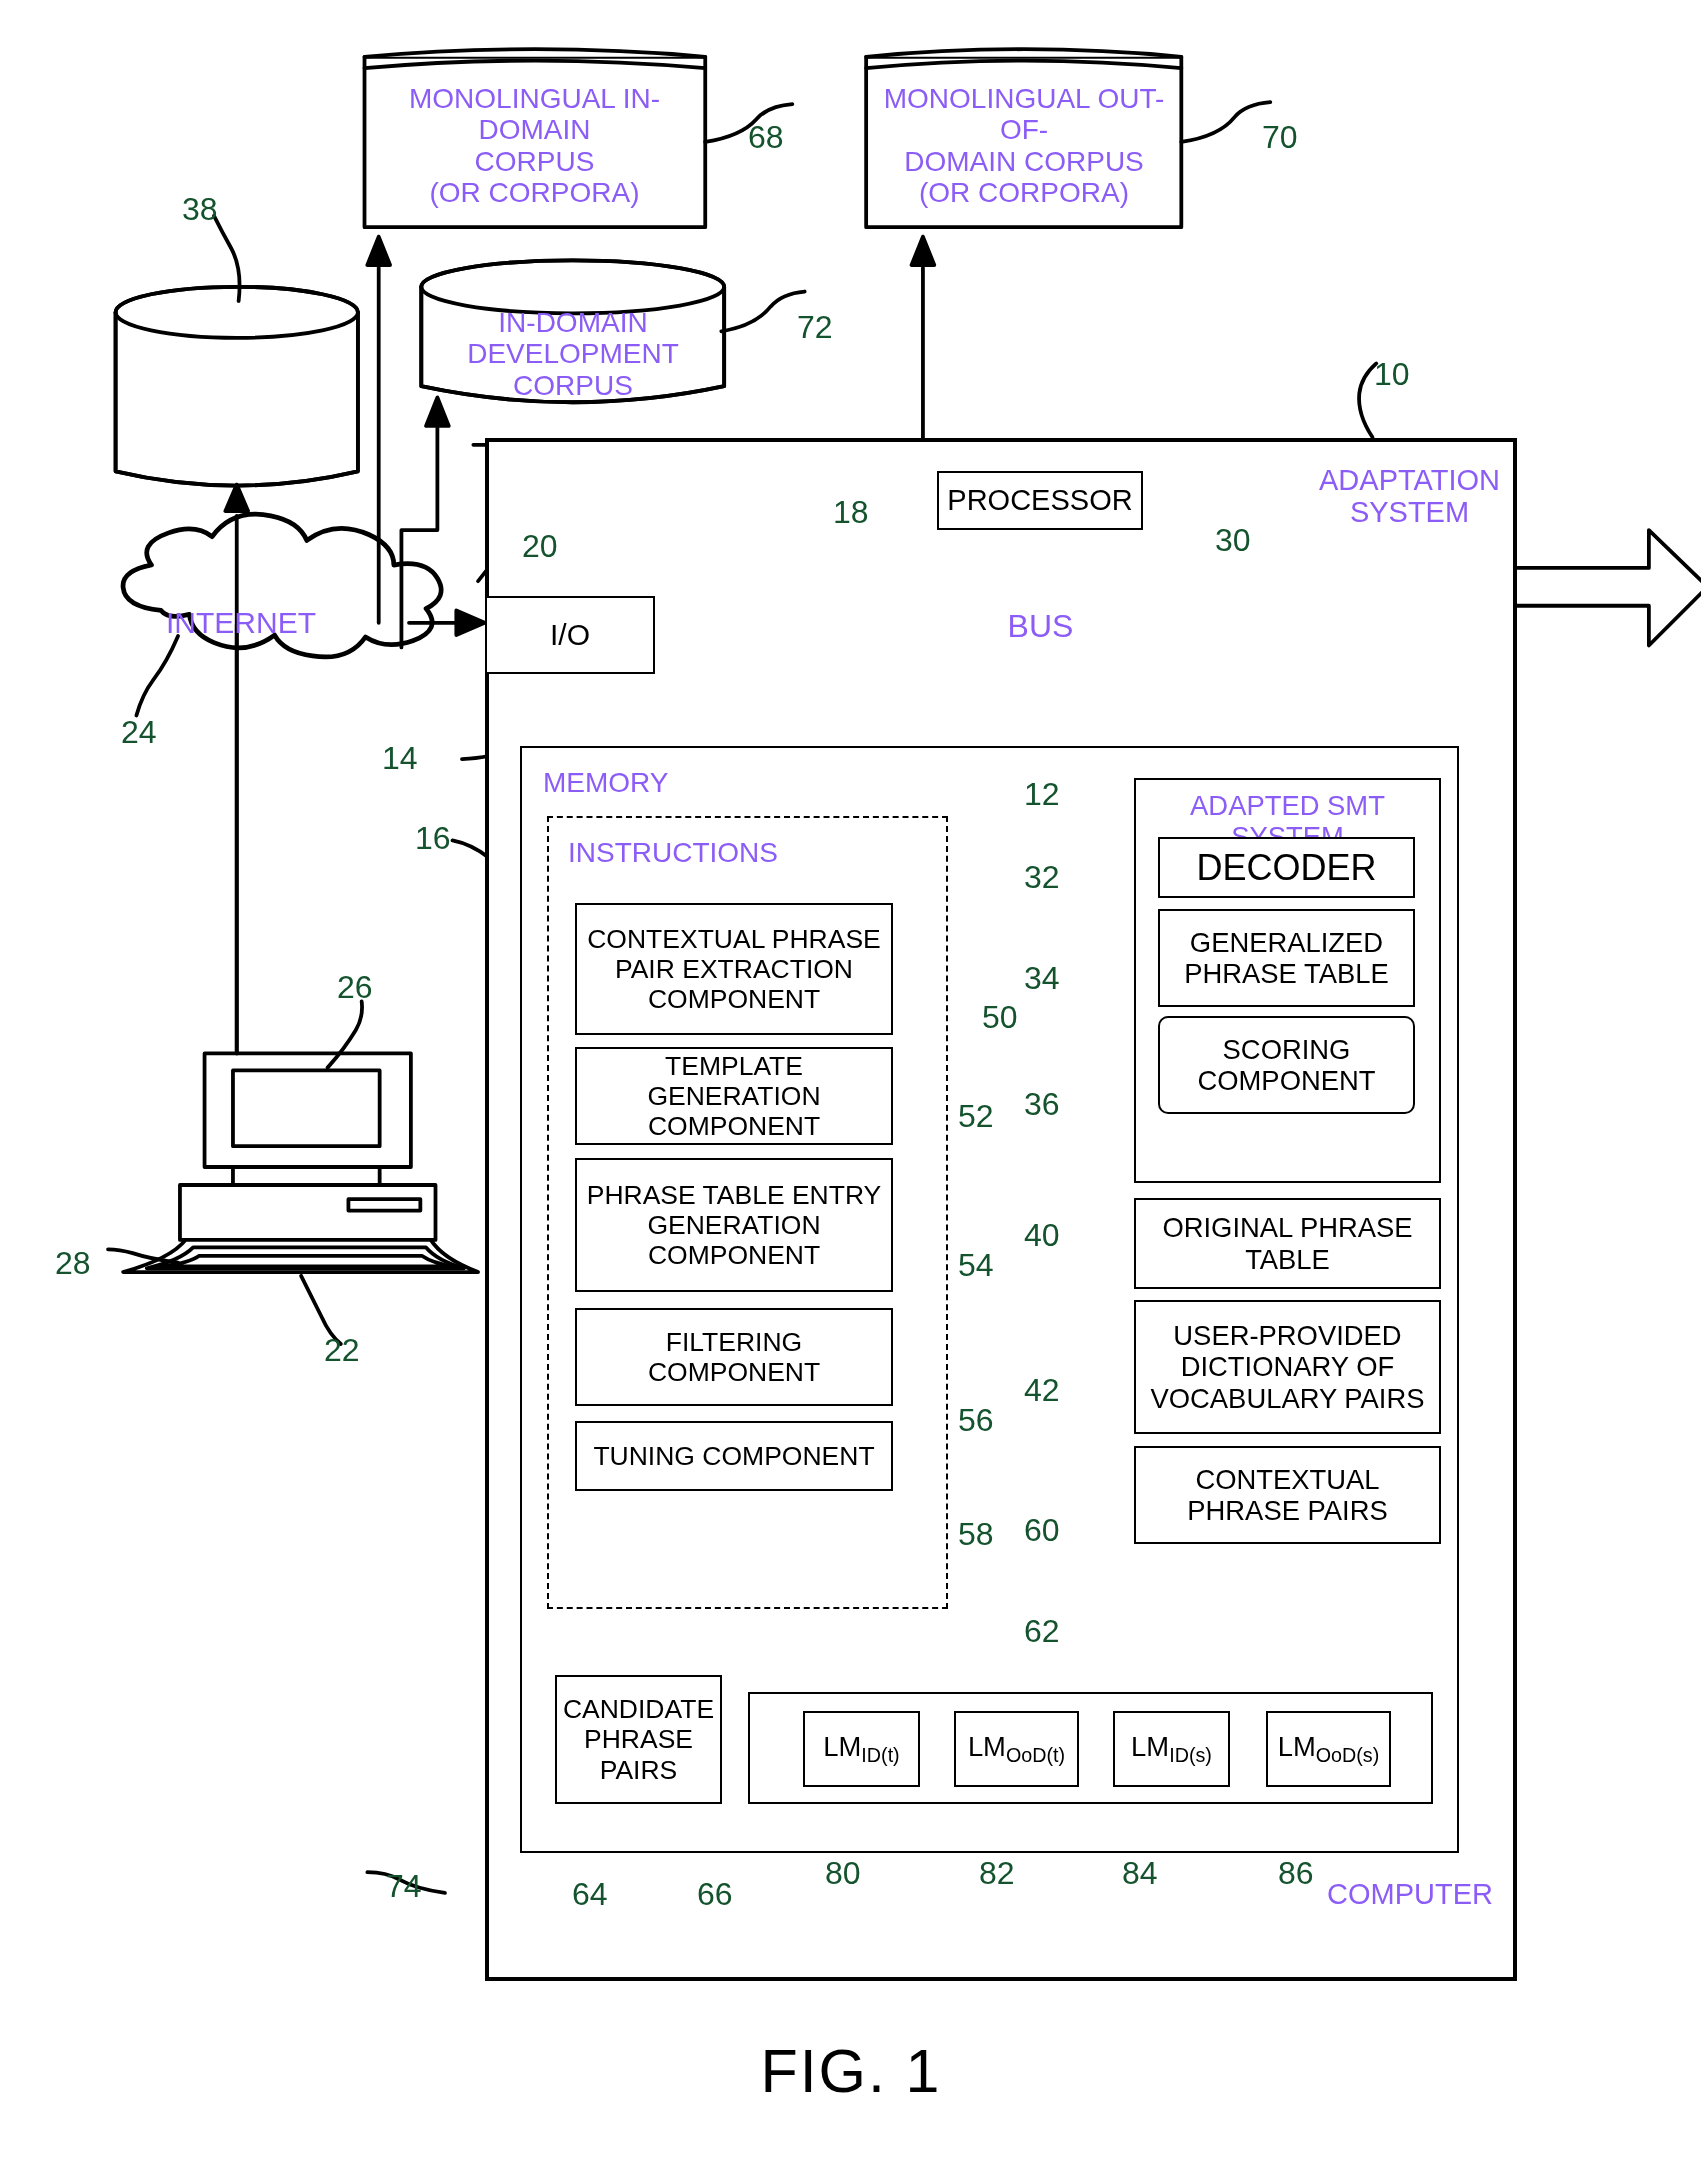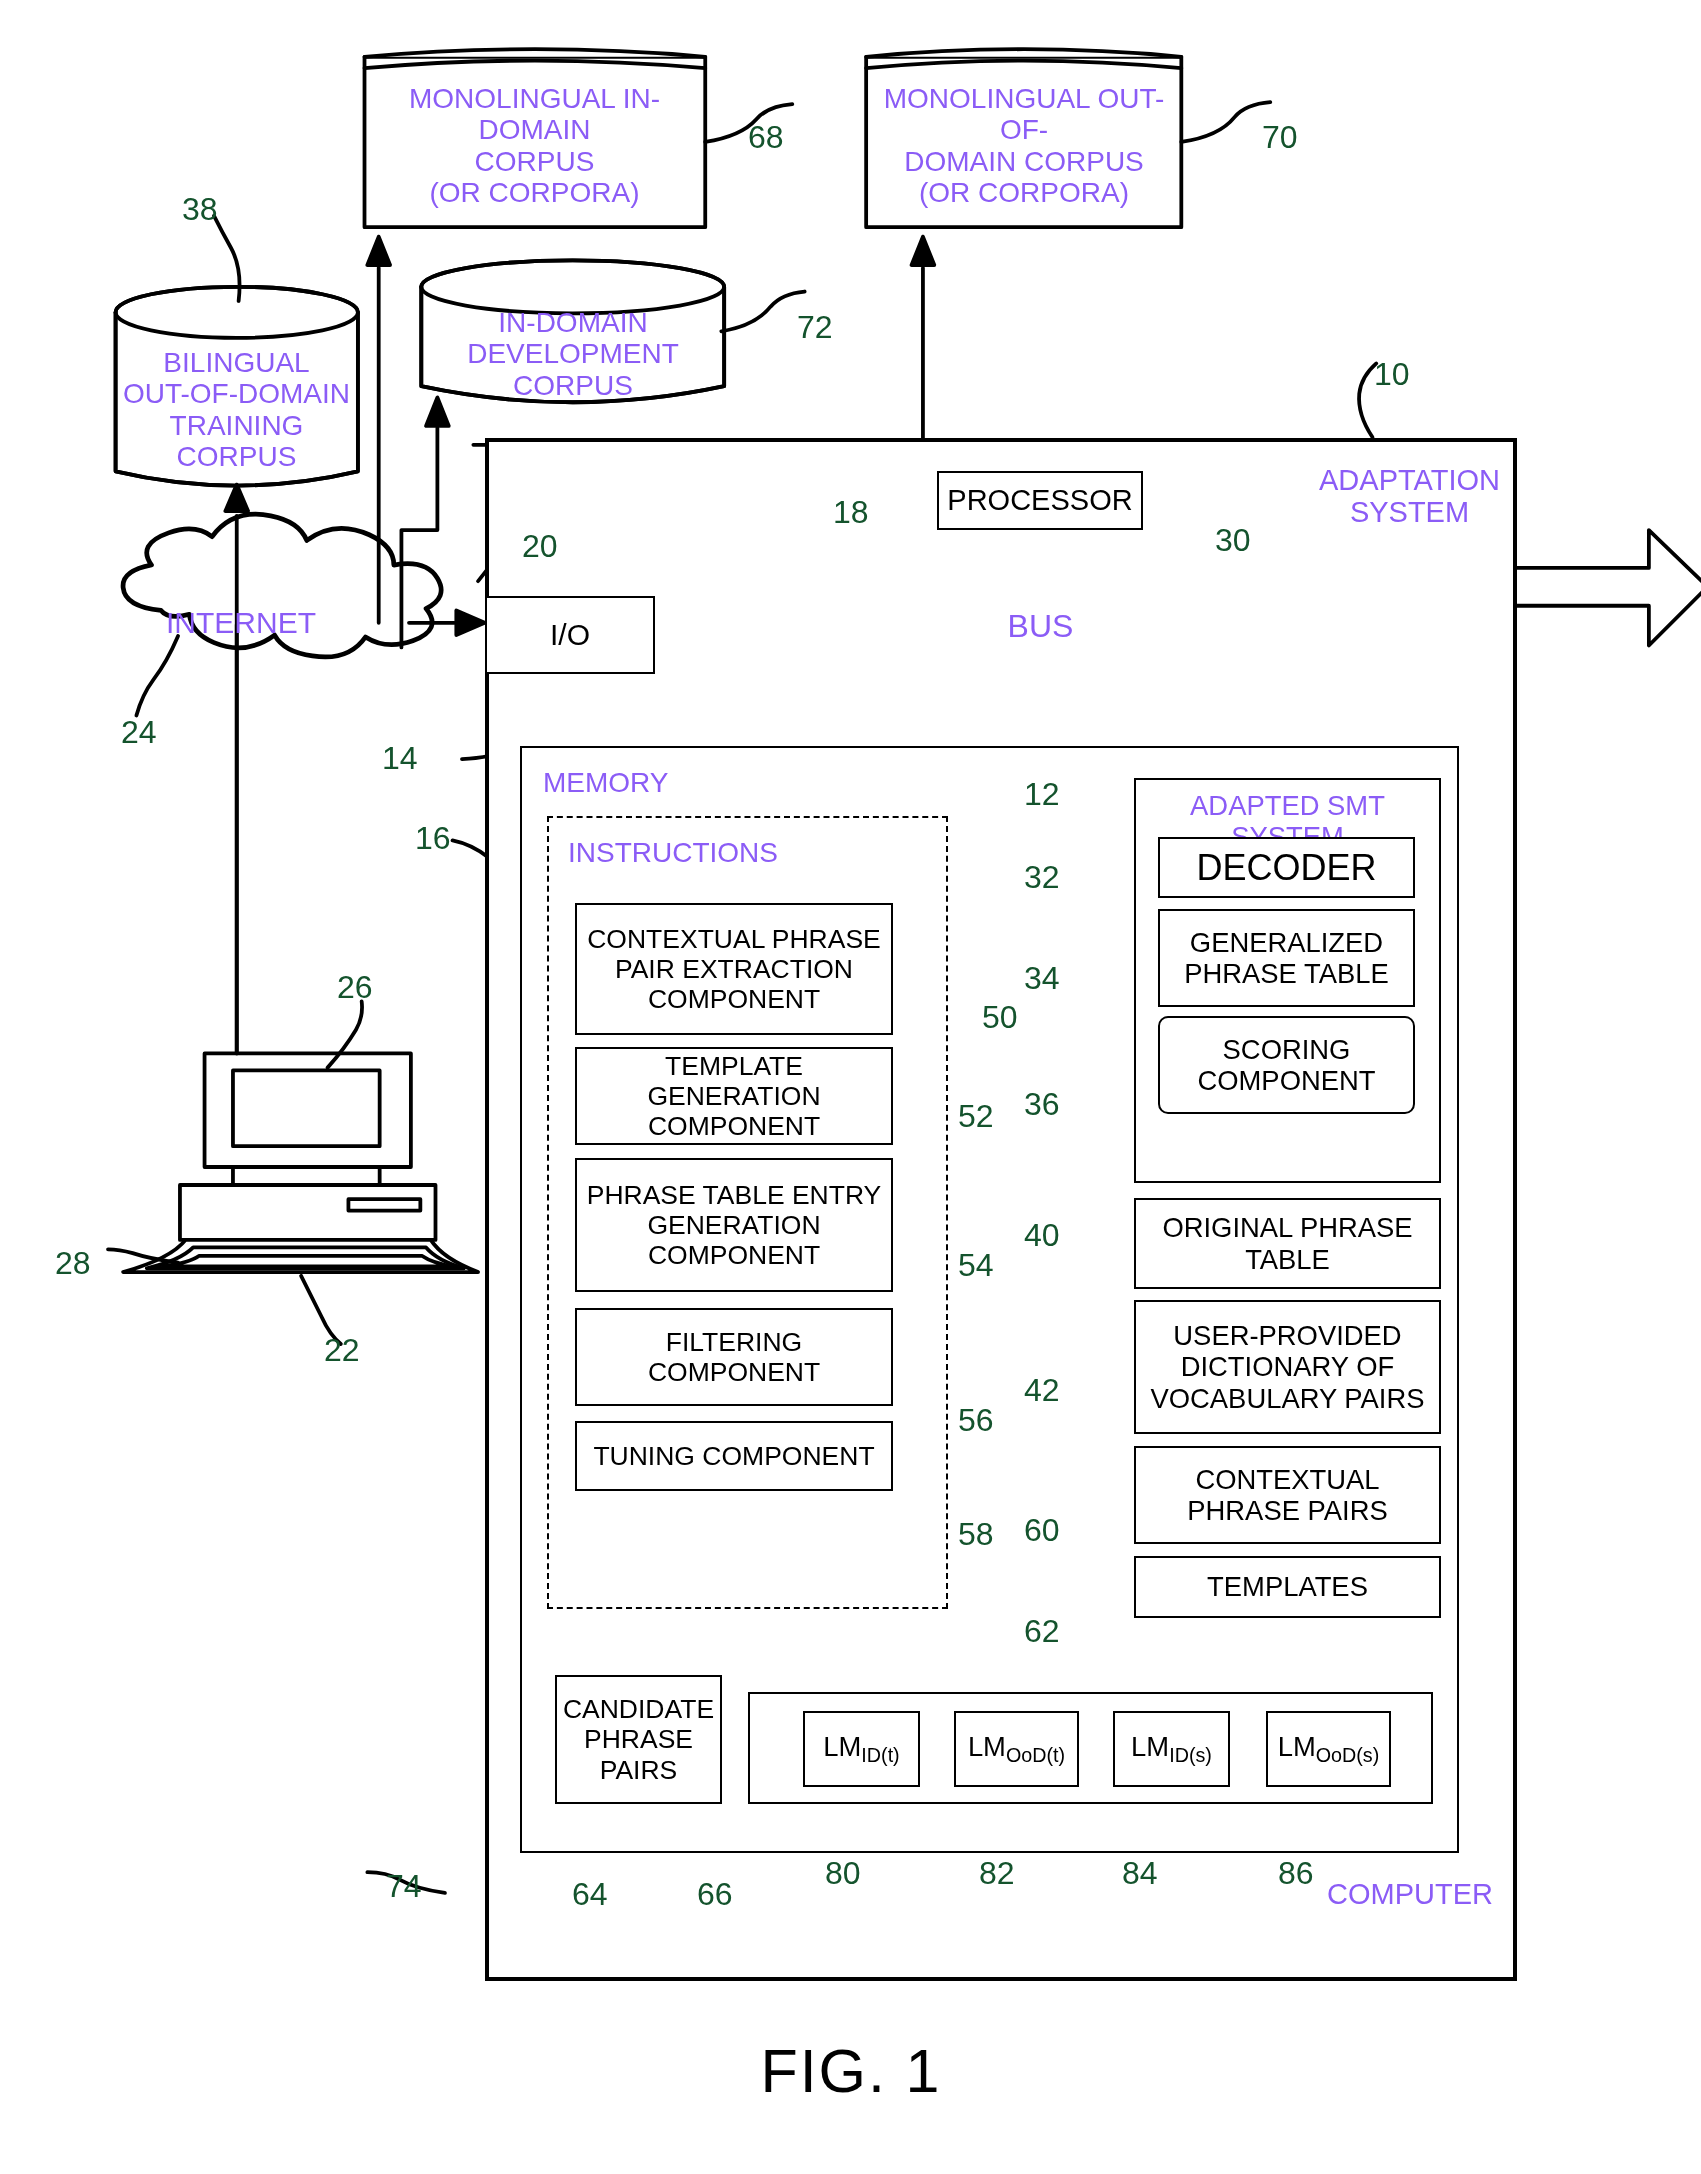--- a/index.html
+++ b/index.html
@@ -208,23 +208,20 @@
 
   <div class="t" style="left:869px;top:83px;width:310px;font-size:28px;">MONOLINGUAL OUT-OF-
 DOMAIN CORPUS
 (OR CORPORA)</div>
   <div class="ref" style="left:1262px;top:119px;">70</div>
 
   <div class="t" style="left:428px;top:307px;width:290px;font-size:28px;">IN-DOMAIN
 DEVELOPMENT CORPUS</div>
   <div class="ref" style="left:797px;top:309px;">72</div>
 
-  <div class="t" style="left:121px;top:347px;width:231px;font-size:28px;">BILINGUAL
-OUT-OF-DOMAIN
-TRAINING CORPUS</div>
   <div class="ref" style="left:182px;top:191px;">38</div>
 
   <div class="t" style="left:151px;top:606px;width:180px;font-size:30px;">INTERNET</div>
   <div class="ref" style="left:121px;top:714px;">24</div>
 
   <div class="ref" style="left:337px;top:969px;">26</div>
   <div class="ref" style="left:55px;top:1245px;">28</div>
   <div class="ref" style="left:324px;top:1332px;">22</div>
 
   <div class="box" style="left:485px;top:438px;width:1032px;height:1543px;border-width:4.7px;"></div>
@@ -317,23 +314,20 @@
 VOCABULARY PAIRS</span>
     </div>
   <div class="ref" style="left:1024px;top:1372px;">42</div>
 
   <div class="box" style="left:1134px;top:1446px;width:307px;height:98px;font-size:27.4px;">
     <span>CONTEXTUAL
 PHRASE PAIRS</span>
     </div>
   <div class="ref" style="left:1024px;top:1512px;">60</div>
 
-  <div class="box" style="left:1134px;top:1556px;width:307px;height:62px;font-size:27.4px;">
-    <span>TEMPLATES</span>
-    </div>
   <div class="ref" style="left:1024px;top:1613px;">62</div>
 
   <div class="box" style="left:555px;top:1675px;width:167px;height:129px;font-size:26.5px;">
     <span>CANDIDATE
 PHRASE
 PAIRS</span>
     </div>
   <div class="ref" style="left:572px;top:1876px;">64</div>
 
   <div class="box" style="left:748px;top:1692px;width:685px;height:112px;display:block;"></div>

